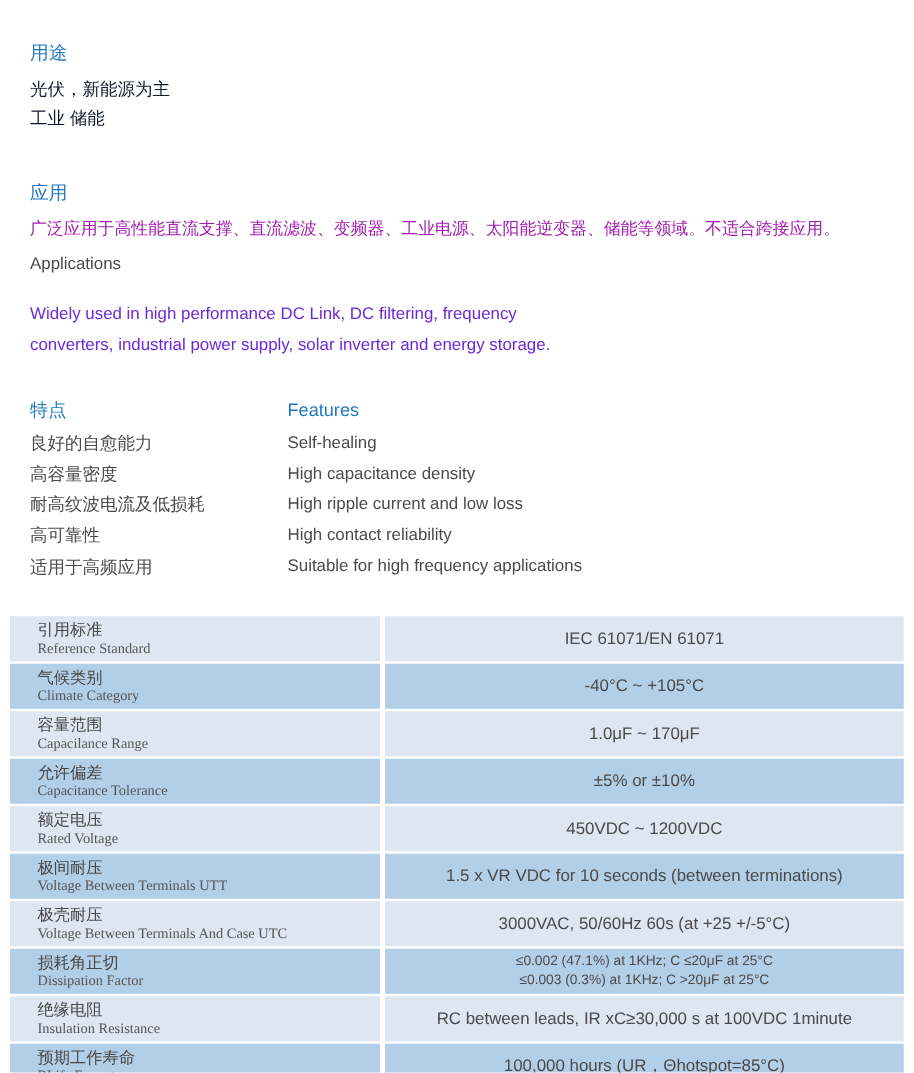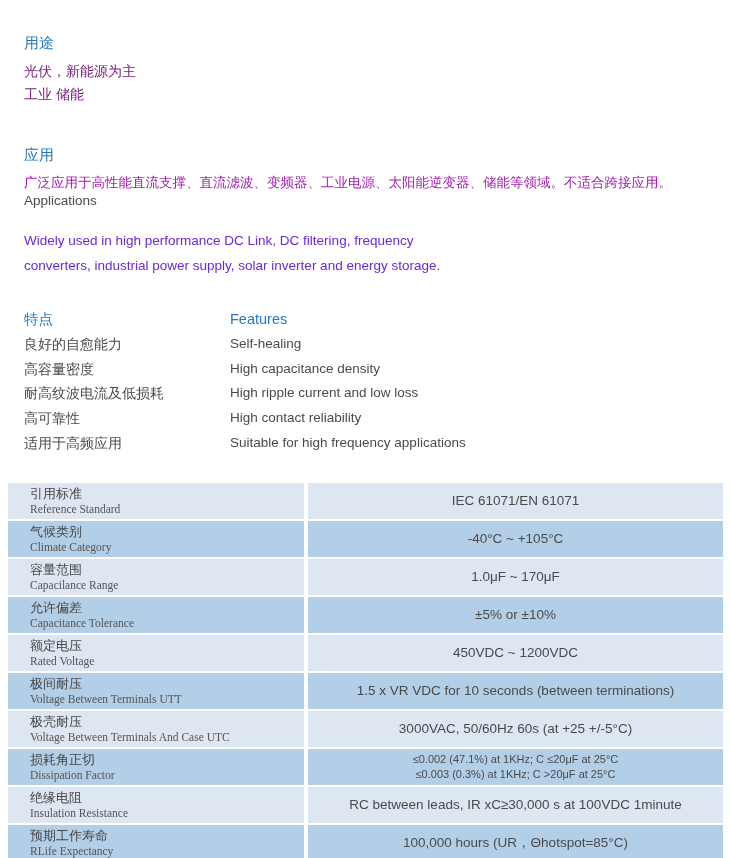--- a/index.html
+++ b/index.html
@@ -16,26 +16,26 @@
   
   .blue-head {
     color:#2478c0;
     font-size:15px;
     line-height:18px;
   }
 
   
   .usage { padding-top:34px; }
   .usage .blue-head { margin-bottom:8px; }
-  .usage-line { font-size:14px; line-height:23px; color:#701a75; }
+  .usage-line { font-size:14px; line-height:23px; color:#0f172a; }
 
   
   .application { margin-top:40px; }
   .app-zh { font-size:13.5px; line-height:19px; color:#a21caf; margin-top:9px; }
-  .app-en-label { font-size:13.5px; color:#4a4a4a; margin-top:1px; }
+  .app-en-label { font-size:13.5px; color:#4a4a4a; margin-top:11px; }
   .app-en-block { margin-top:21px; }
   .app-en-line { font-size:13.5px; line-height:24.5px; color:#6d28d9; }
 
   
   .features { margin-top:29px; }
   .feature-grid { display:grid; grid-template-columns:206px auto; }
   .feature-grid > div { line-height:24.8px; font-size:14px; color:#4a4a4a; }
   .feature-grid .head { color:#2478c0; font-size:14.5px; }
   .feature-grid .en { font-size:13.5px; }
 

